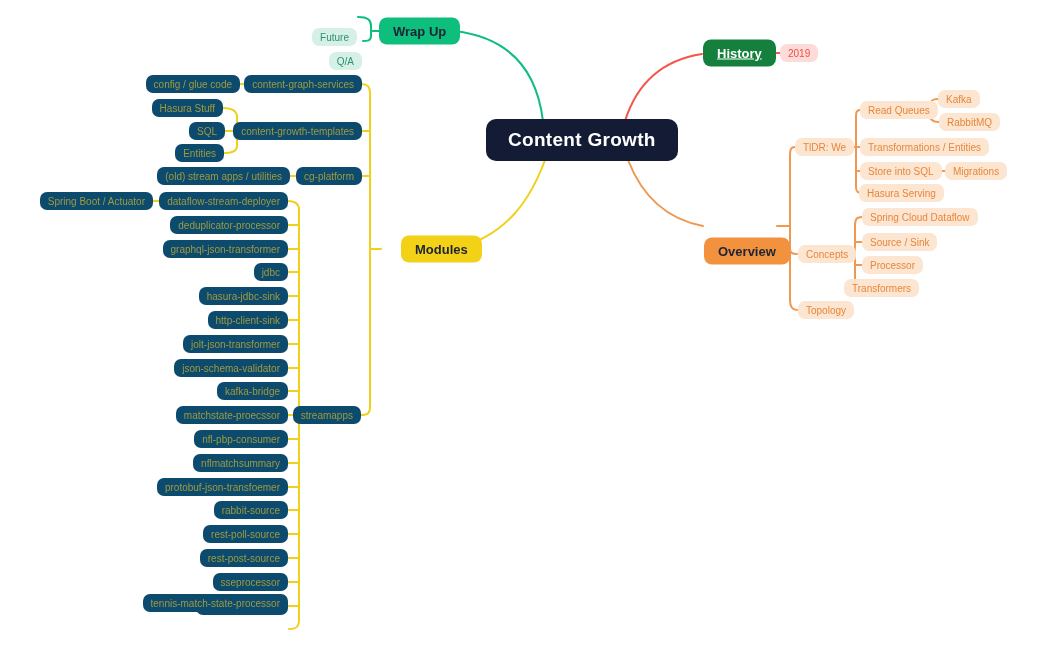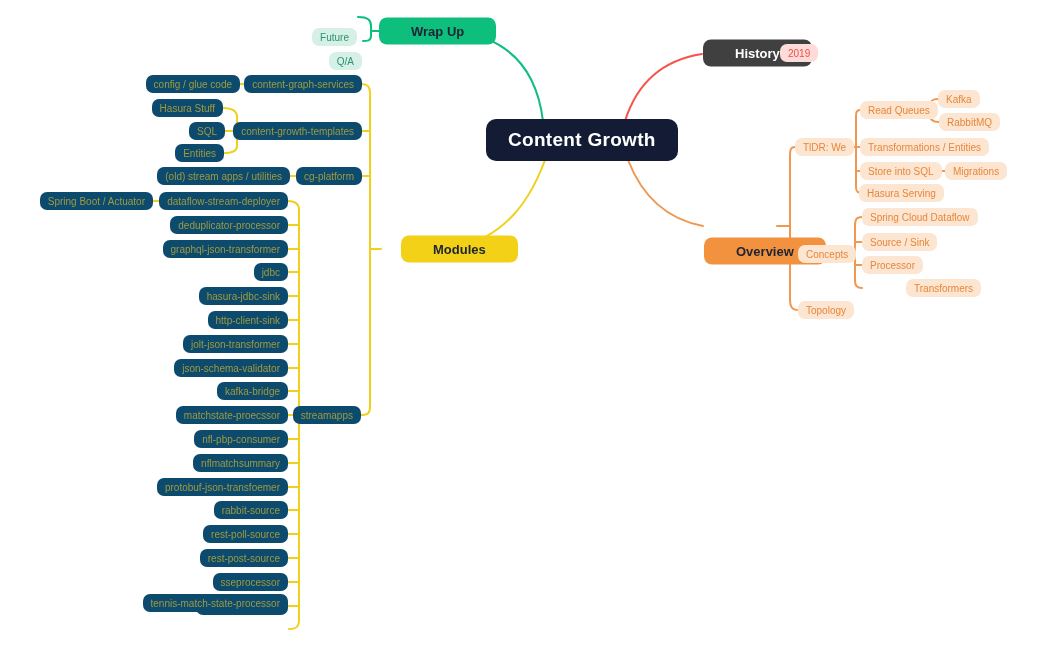--- a/index.html
+++ b/index.html
@@ -10,32 +10,32 @@
   }
   #wires{position:absolute;left:0;top:0;width:1049px;height:650px;}
   .node{
     position:absolute;white-space:nowrap;transform:translateY(-50%);
     box-sizing:border-box;z-index:2;
   }
   .leaf{
     font-size:10px;line-height:11px;padding:3.5px 8px;border-radius:7px;
   }
   .branch{
-    font-size:13px;font-weight:700;padding:6px 32px;border-radius:8px;color:#1d2433;
+    font-size:13px;font-weight:700;padding:6px 14px;border-radius:8px;color:#1d2433;
   }
   .root-node{
     font-size:19px;font-weight:700;letter-spacing:.3px;
     padding:10px 22px;border-radius:10px;background:#141b34;color:#ffffff;
   }
   .y-leaf{background:#0c4a6e;color:#a09a3e;}
   .o-leaf{background:#fce5d1;color:#e8873b;}
   .g-leaf{background:#d7f0e6;color:#2a9274;margin-top:20px;}
   .r-leaf{background:#fddbd9;color:#ef4f46;}
   .g-branch{background:#0ebe7d;}
-  .r-branch{background:#404040;color:#ffffff;}
+  .r-branch{background:#15803d;color:#ffffff;text-decoration:underline;}
   .o-branch{background:#f2913e;margin-top:25px;}
   .y-branch{background:#f2d117;margin-left:20px;}
   svg path{fill:none;stroke-width:2;stroke-linecap:round;}
 </style>
 </head>
 <body>
 
 <div id="stage">
 
   <svg id="wires" viewBox="0 0 1049 650" xmlns="http://www.w3.org/2000/svg">
@@ -111,21 +111,21 @@
   <div class="node leaf o-leaf" style="left:938px;top:99px">Kafka</div>
   <div class="node leaf o-leaf" style="left:939px;top:122px">RabbitMQ</div>
   <div class="node leaf o-leaf" style="left:860px;top:147px">Transformations / Entities</div>
   <div class="node leaf o-leaf" style="left:860px;top:171px">Store into SQL</div>
   <div class="node leaf o-leaf" style="left:945px;top:171px">Migrations</div>
   <div class="node leaf o-leaf" style="left:859px;top:193px">Hasura Serving</div>
   <div class="node leaf o-leaf" style="left:798px;top:254px">Concepts</div>
   <div class="node leaf o-leaf" style="left:862px;top:217px">Spring Cloud Dataflow</div>
   <div class="node leaf o-leaf" style="left:862px;top:242px">Source / Sink</div>
   <div class="node leaf o-leaf" style="left:862px;top:265px">Processor</div>
-  <div class="node leaf o-leaf" style="left:906px;top:288px">Transformers</div>
+  <div class="node leaf o-leaf" style="left:844px;top:288px">Transformers</div>
   <div class="node leaf o-leaf" style="left:798px;top:310px">Topology</div>
 
   <div class="node branch y-branch" style="left:381px;top:249px">Modules</div>
 
   <div class="node leaf y-leaf" style="right:687px;top:84px">content-graph-services</div>
   <div class="node leaf y-leaf" style="right:809px;top:84px">config / glue code</div>
 
   <div class="node leaf y-leaf" style="right:687px;top:131px">content-growth-templates</div>
   <div class="node leaf y-leaf" style="right:826px;top:108px">Hasura Stuff</div>
   <div class="node leaf y-leaf" style="right:824px;top:131px">SQL</div>

